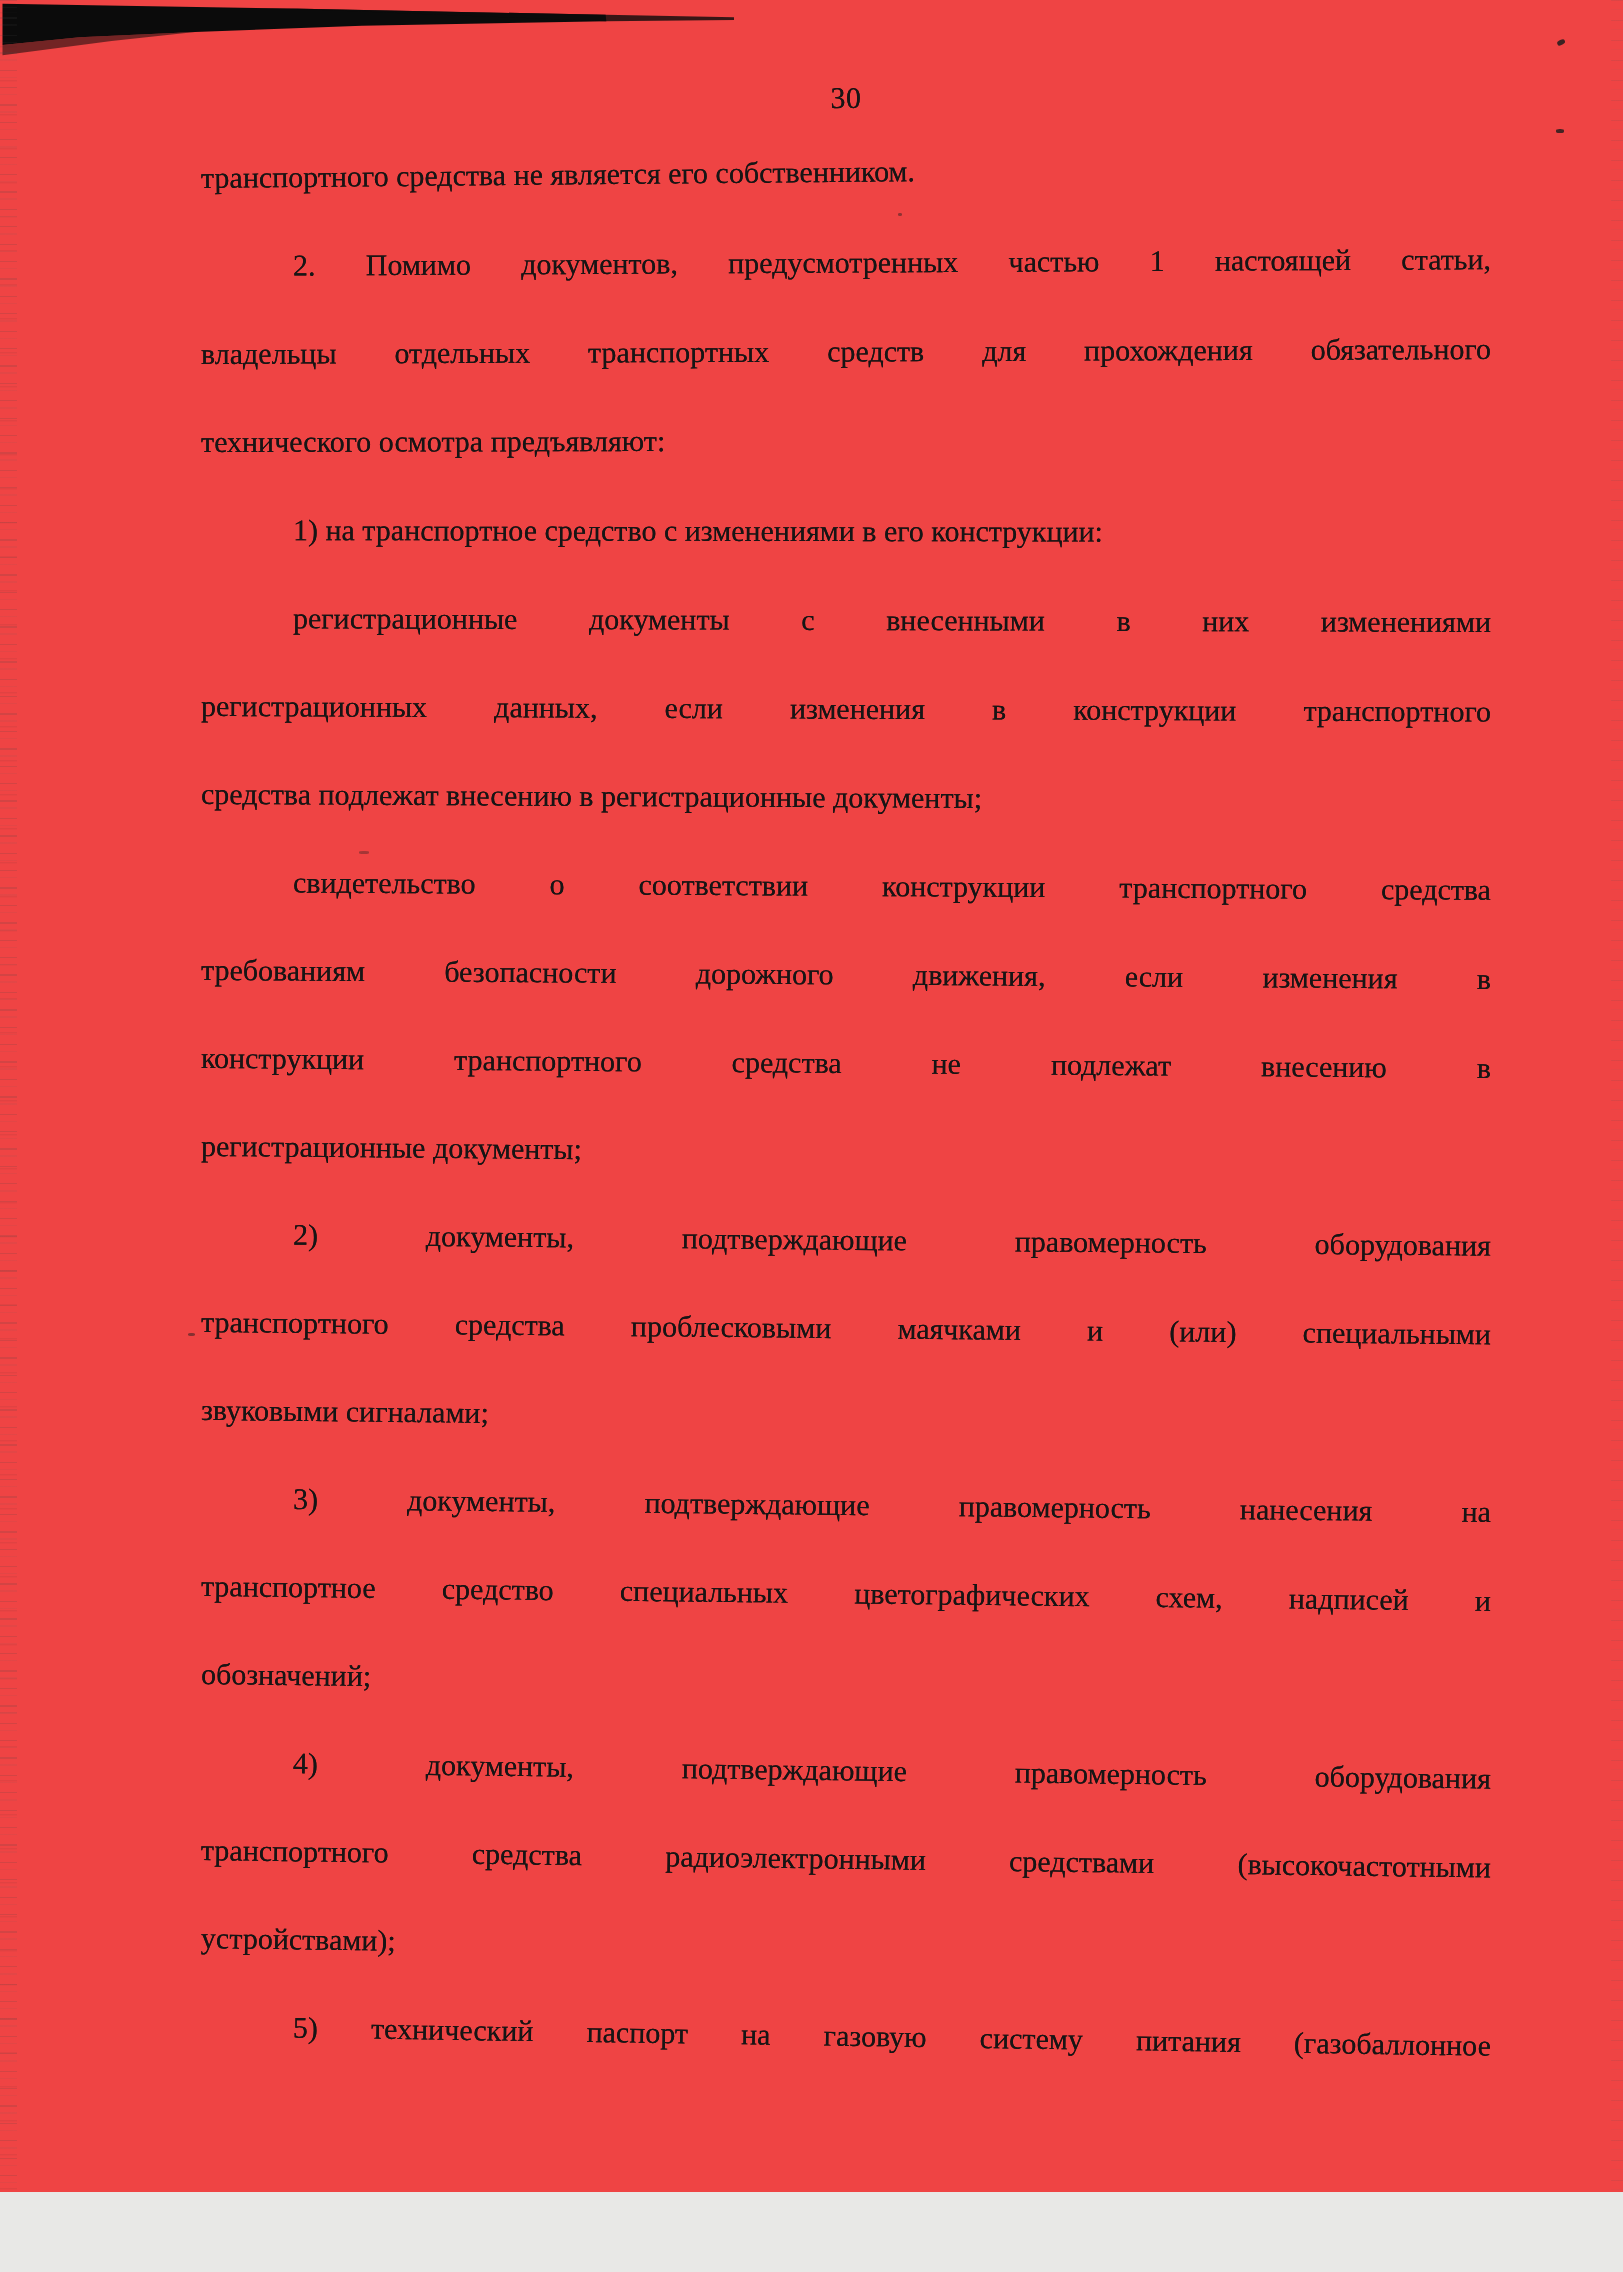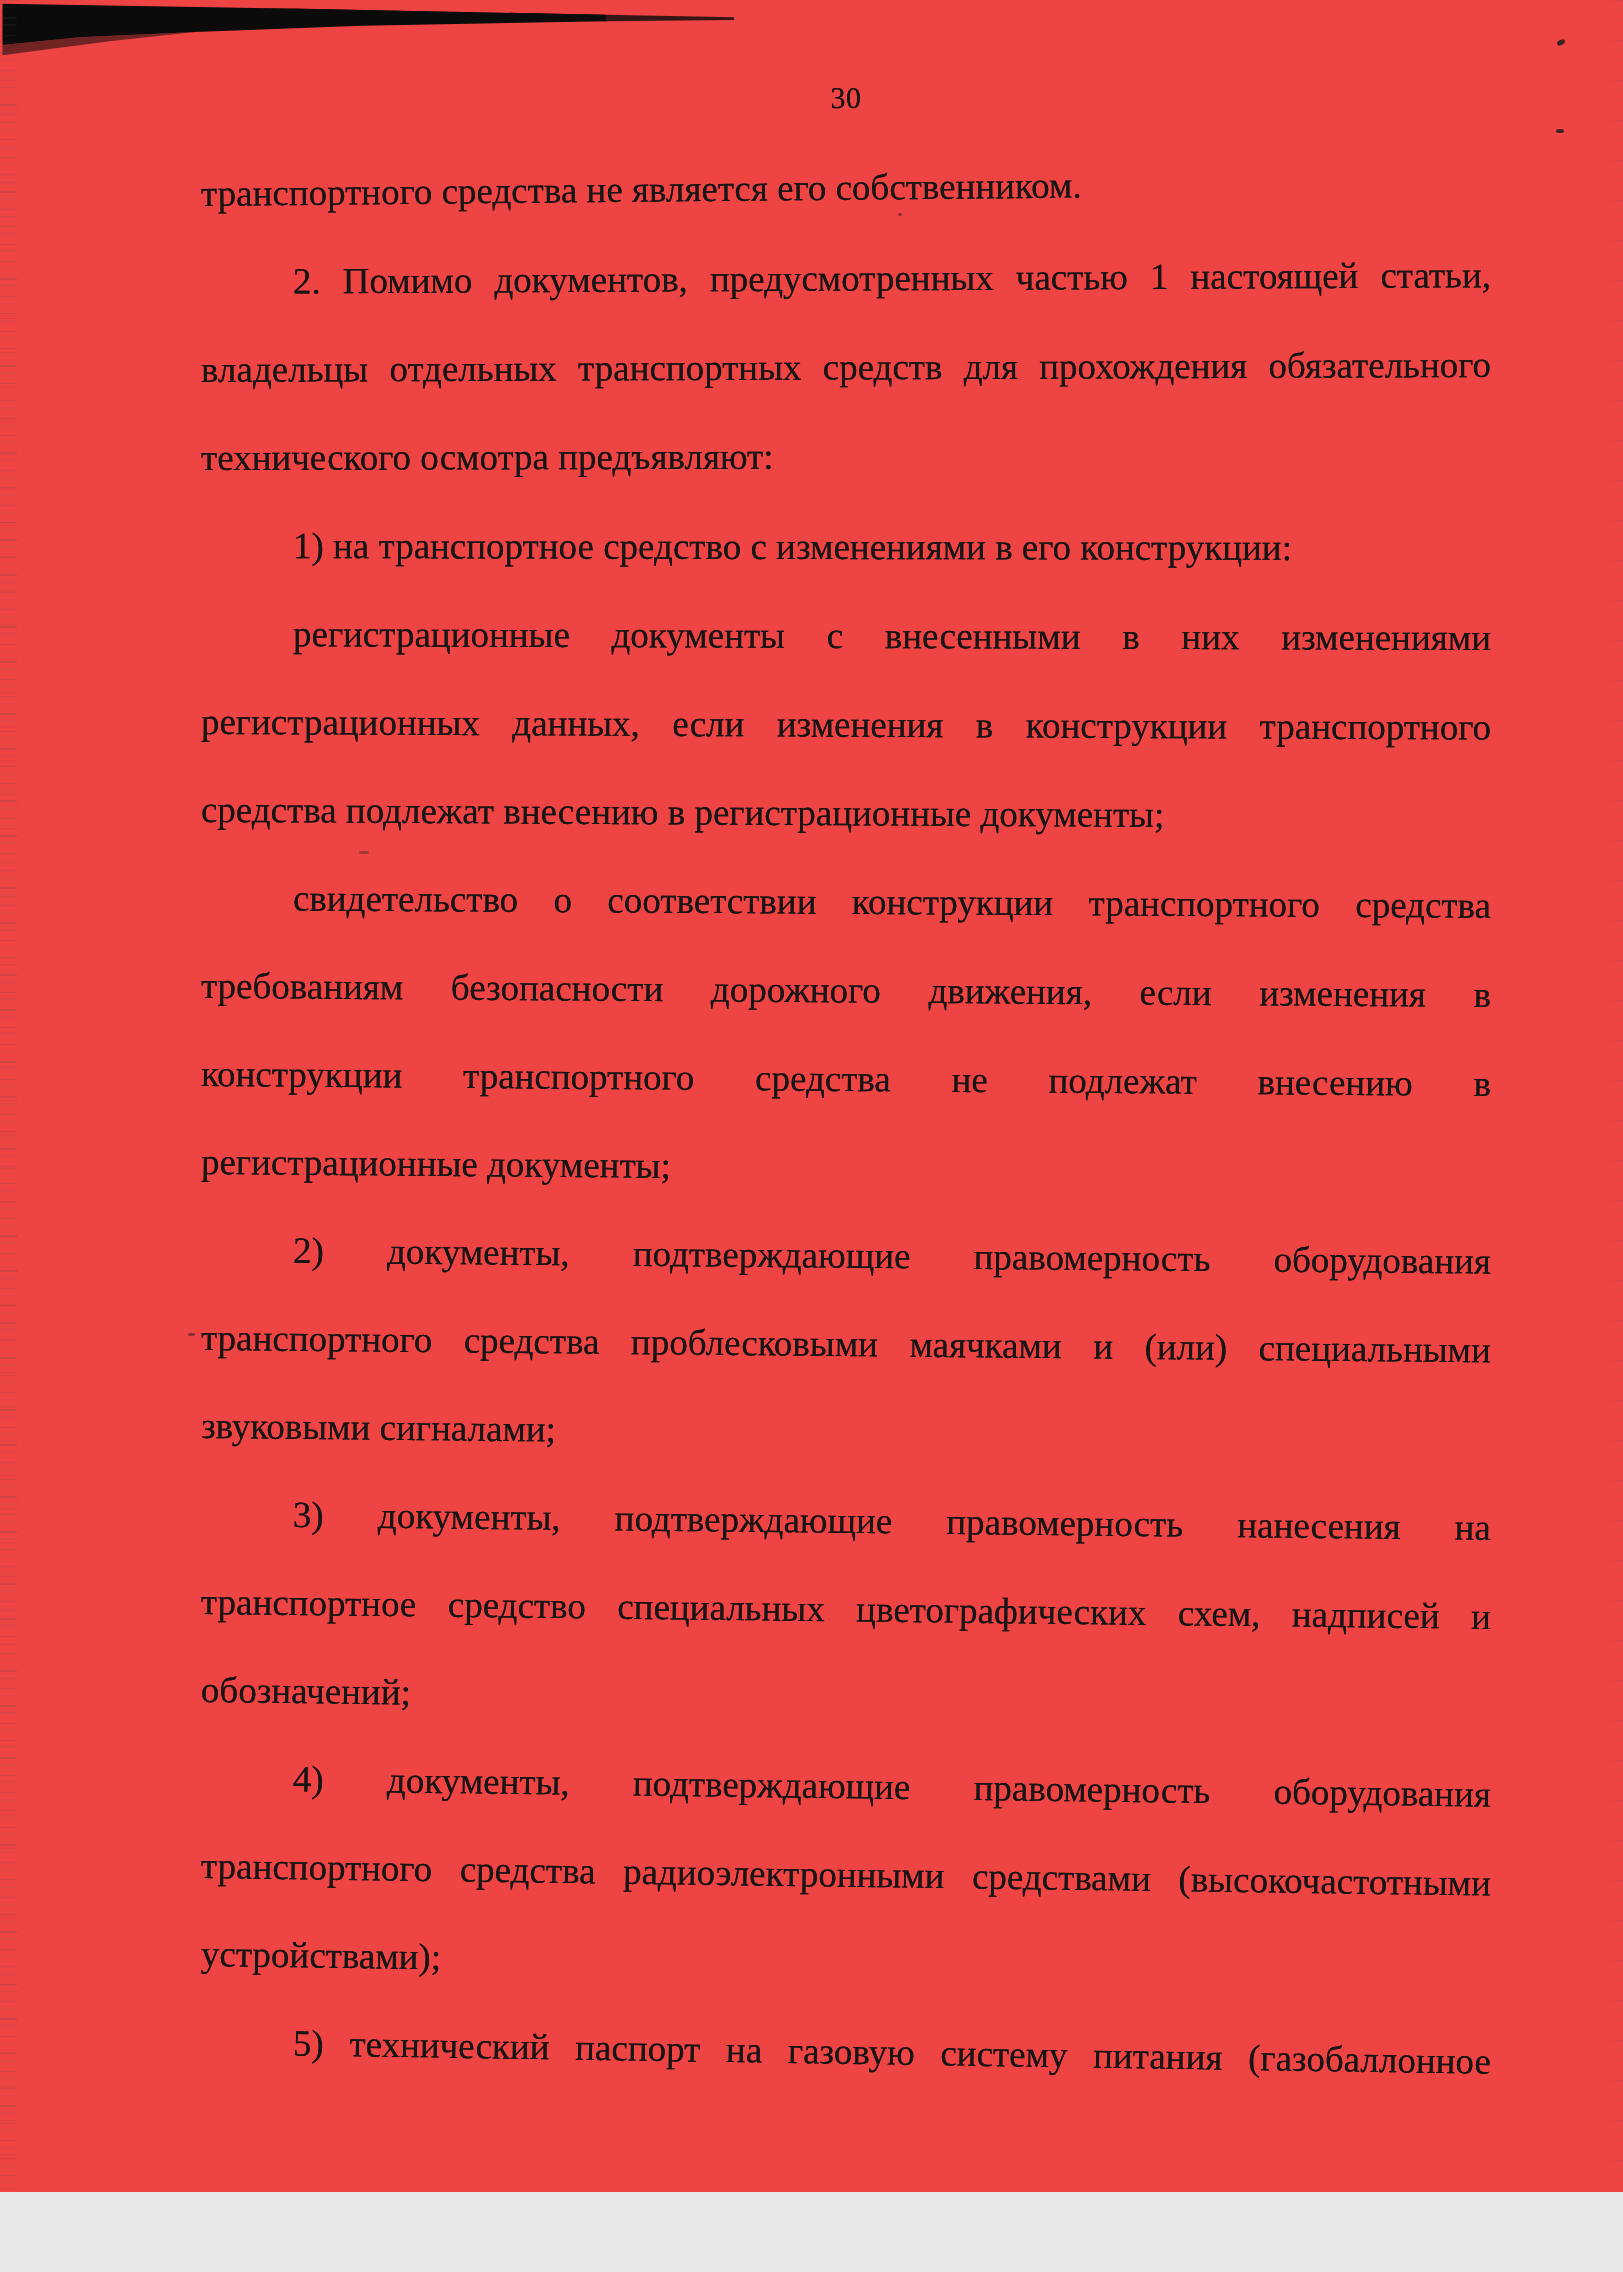--- a/index.html
+++ b/index.html
@@ -19,24 +19,24 @@
     width: 1290px;
     text-align: center;
     font-size: 30px;
     line-height: 34px;
     letter-spacing: 0.6px;
     text-shadow: 0 0 0.6px rgba(0,0,0,0.85);
     transform: rotate(-0.3deg);
   }
   .doc-text {
     position: absolute;
-    top: 150px;
+    top: 134px;
     left: 201px;
     width: 1290px;
-    font-size: 37px;
+    font-size: 30px;
     text-shadow: 0 0 0.6px rgba(0,0,0,0.8);
   }
   .text-line {
     height: 88px;
     line-height: 88px;
     white-space: normal;
     text-align: left;
     transform-origin: left center;
   }
   .text-line.indent { padding-left: 92px; }

